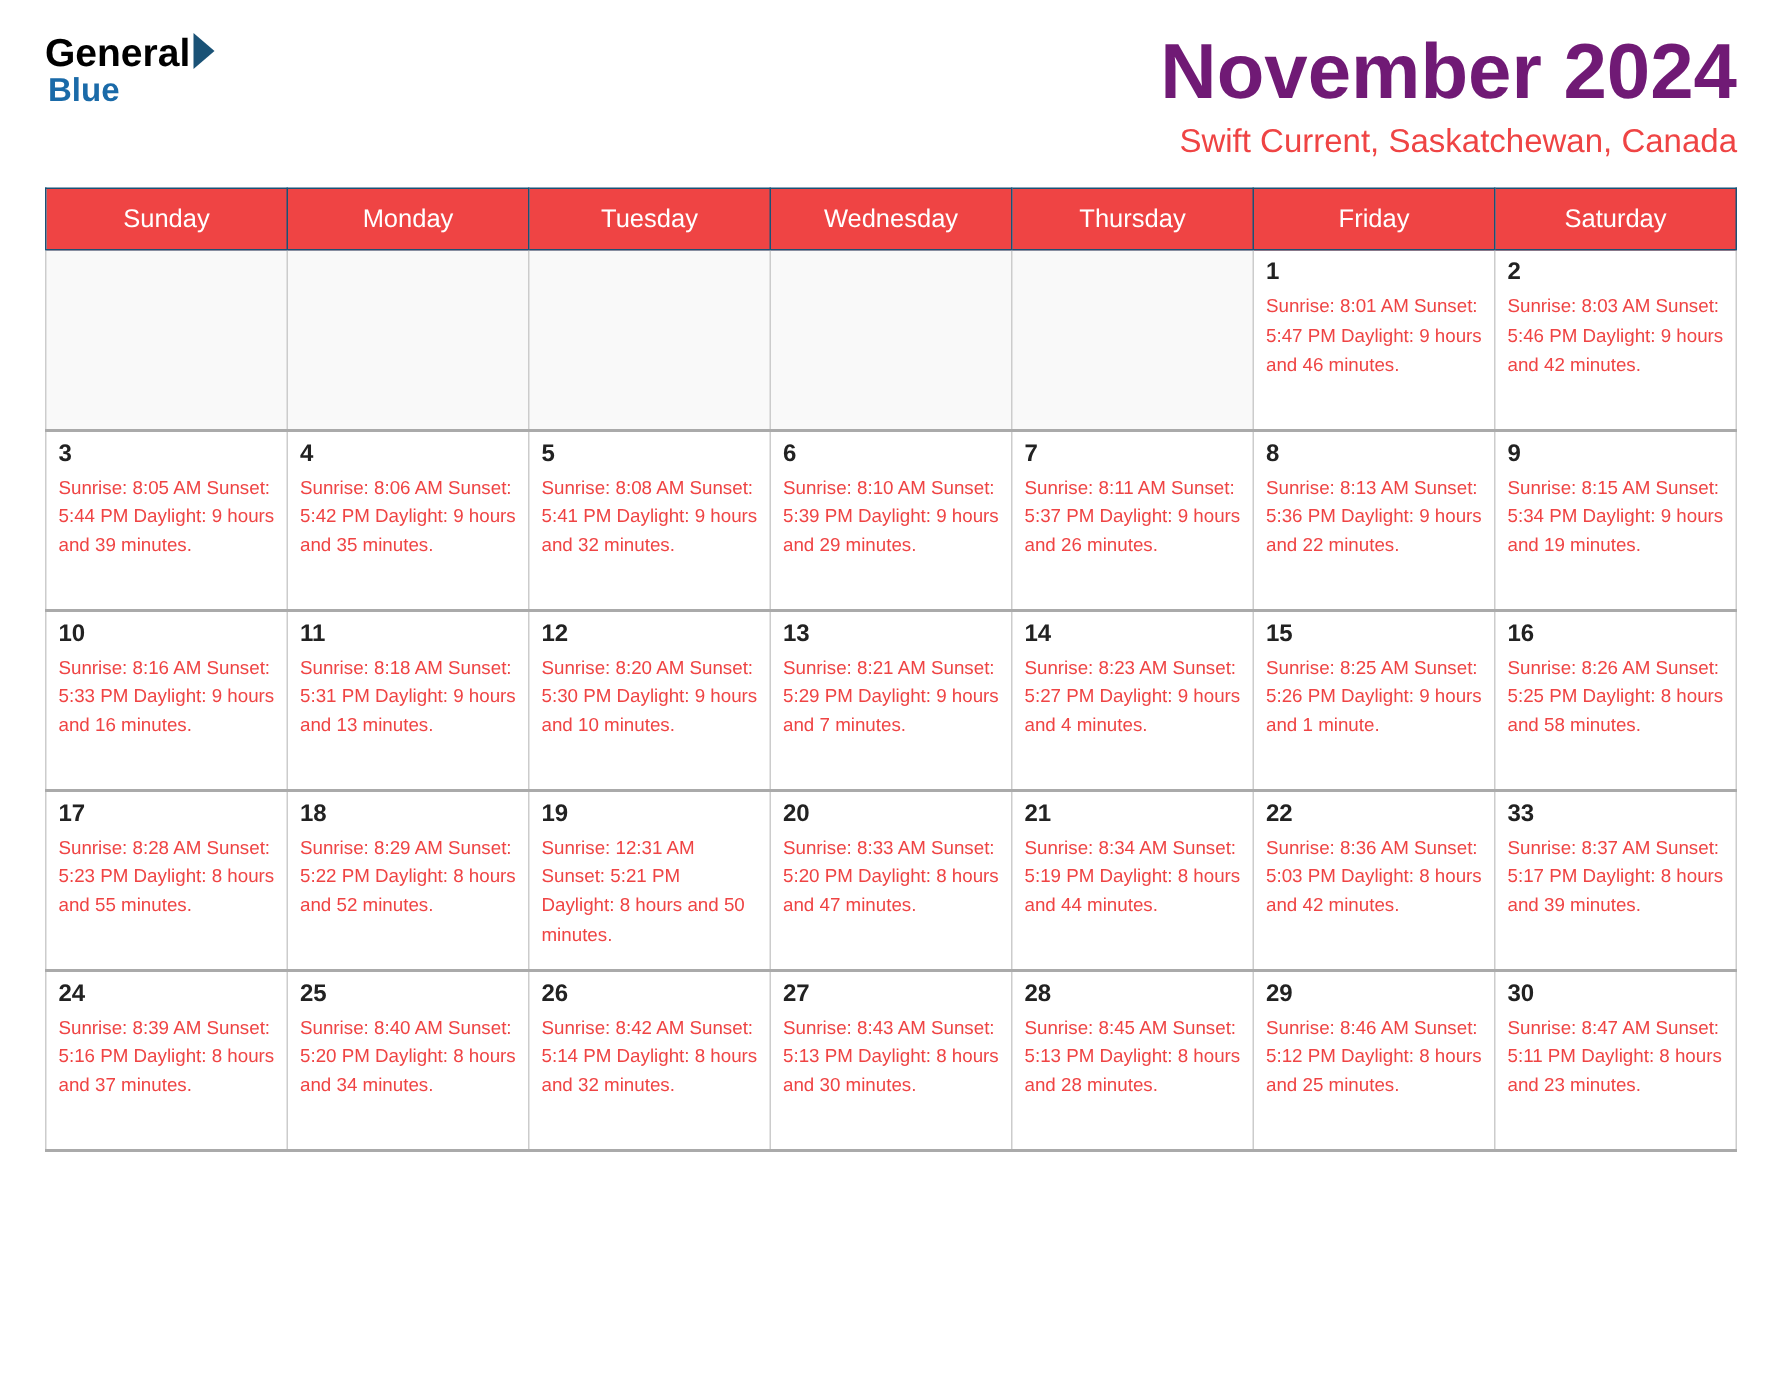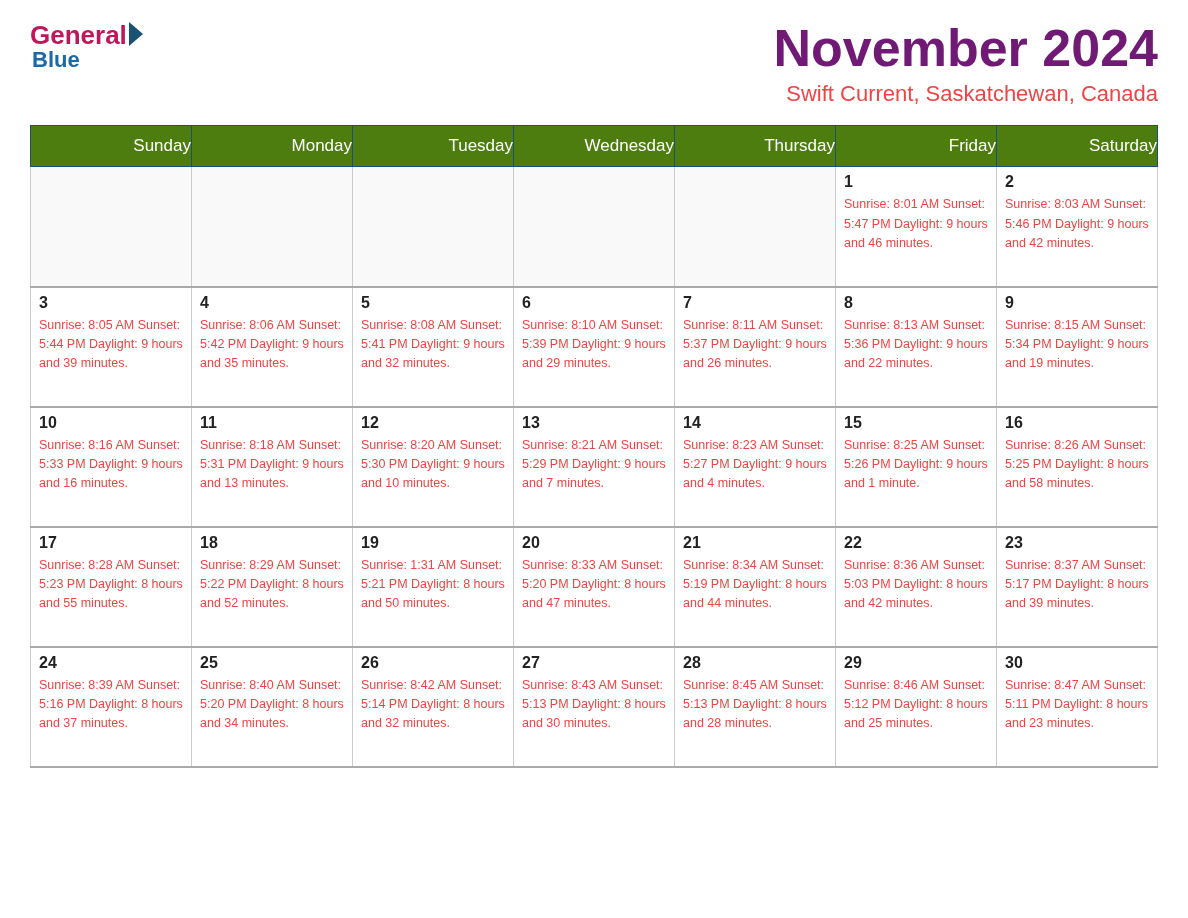--- a/index.html
+++ b/index.html
@@ -17,21 +17,21 @@
       margin-bottom: 18px;
     }
     .logo {
       display: flex;
       align-items: center;
       gap: 0;
     }
     .logo-text-general {
       font-size: 26px;
       font-weight: bold;
-      color: #be185d;
+      color: #000000;
     }
     .logo-arrow {
       width: 0;
       height: 0;
       border-left: 14px solid #1a5276;
       border-top: 12px solid transparent;
       border-bottom: 12px solid transparent;
       display: inline-block;
       margin-left: 2px;
       margin-bottom: -2px;
@@ -56,26 +56,26 @@
     .location-title {
       font-size: 22px;
       color: #ef4444;
       margin-top: 4px;
     }
     table {
       width: 100%;
       border-collapse: collapse;
     }
     thead tr th {
-      background-color: #4d7c0f;
+      background-color: #ef4444;
       color: #fff;
       padding: 10px 0;
       font-size: 17px;
       font-weight: normal;
-      text-align: right;
+      text-align: center;
       border: 1px solid #1a5276;
     }
     tbody tr td {
       width: 14.28%;
       vertical-align: top;
       padding: 6px 8px 8px 8px;
       border: 1px solid #ccc;
       font-size: 13px;
       color: #333;
       min-height: 110px;
@@ -244,21 +244,21 @@
 Daylight: 8 hours and 55 minutes.</div>
         </td>
         <td>
           <span class="day-num">18</span>
           <div class="day-info">Sunrise: 8:29 AM
 Sunset: 5:22 PM
 Daylight: 8 hours and 52 minutes.</div>
         </td>
         <td>
           <span class="day-num">19</span>
-          <div class="day-info">Sunrise: 1:31 AM
+          <div class="day-info">Sunrise: 12:31 AM
 Sunset: 5:21 PM
 Daylight: 8 hours and 50 minutes.</div>
         </td>
         <td>
           <span class="day-num">20</span>
           <div class="day-info">Sunrise: 8:33 AM
 Sunset: 5:20 PM
 Daylight: 8 hours and 47 minutes.</div>
         </td>
         <td>
@@ -267,21 +267,21 @@
 Sunset: 5:19 PM
 Daylight: 8 hours and 44 minutes.</div>
         </td>
         <td>
           <span class="day-num">22</span>
           <div class="day-info">Sunrise: 8:36 AM
 Sunset: 5:03 PM
 Daylight: 8 hours and 42 minutes.</div>
         </td>
         <td>
-          <span class="day-num">23</span>
+          <span class="day-num">33</span>
           <div class="day-info">Sunrise: 8:37 AM
 Sunset: 5:17 PM
 Daylight: 8 hours and 39 minutes.</div>
         </td>
       </tr>
       <tr>
         <td>
           <span class="day-num">24</span>
           <div class="day-info">Sunrise: 8:39 AM
 Sunset: 5:16 PM

